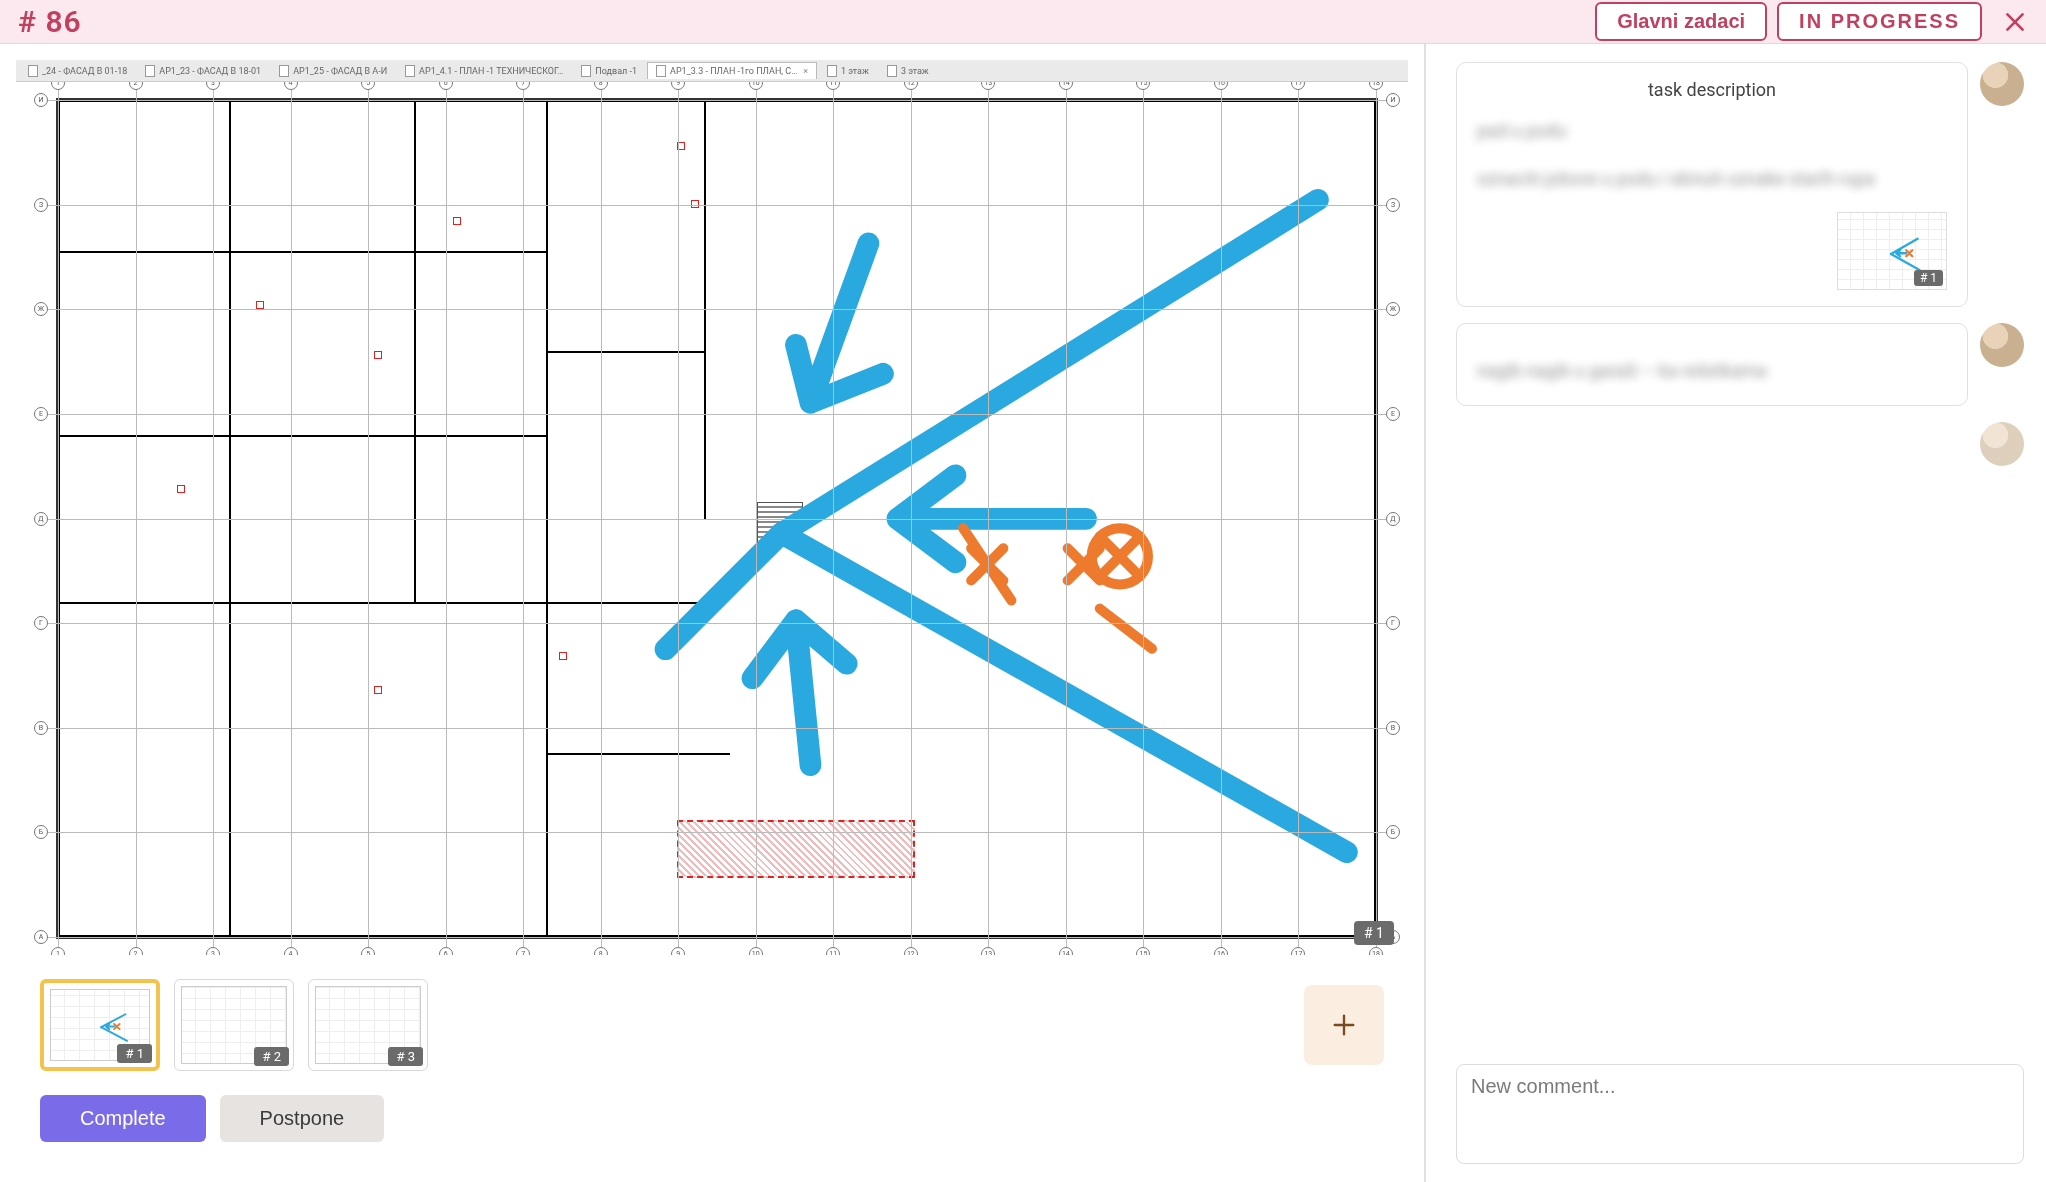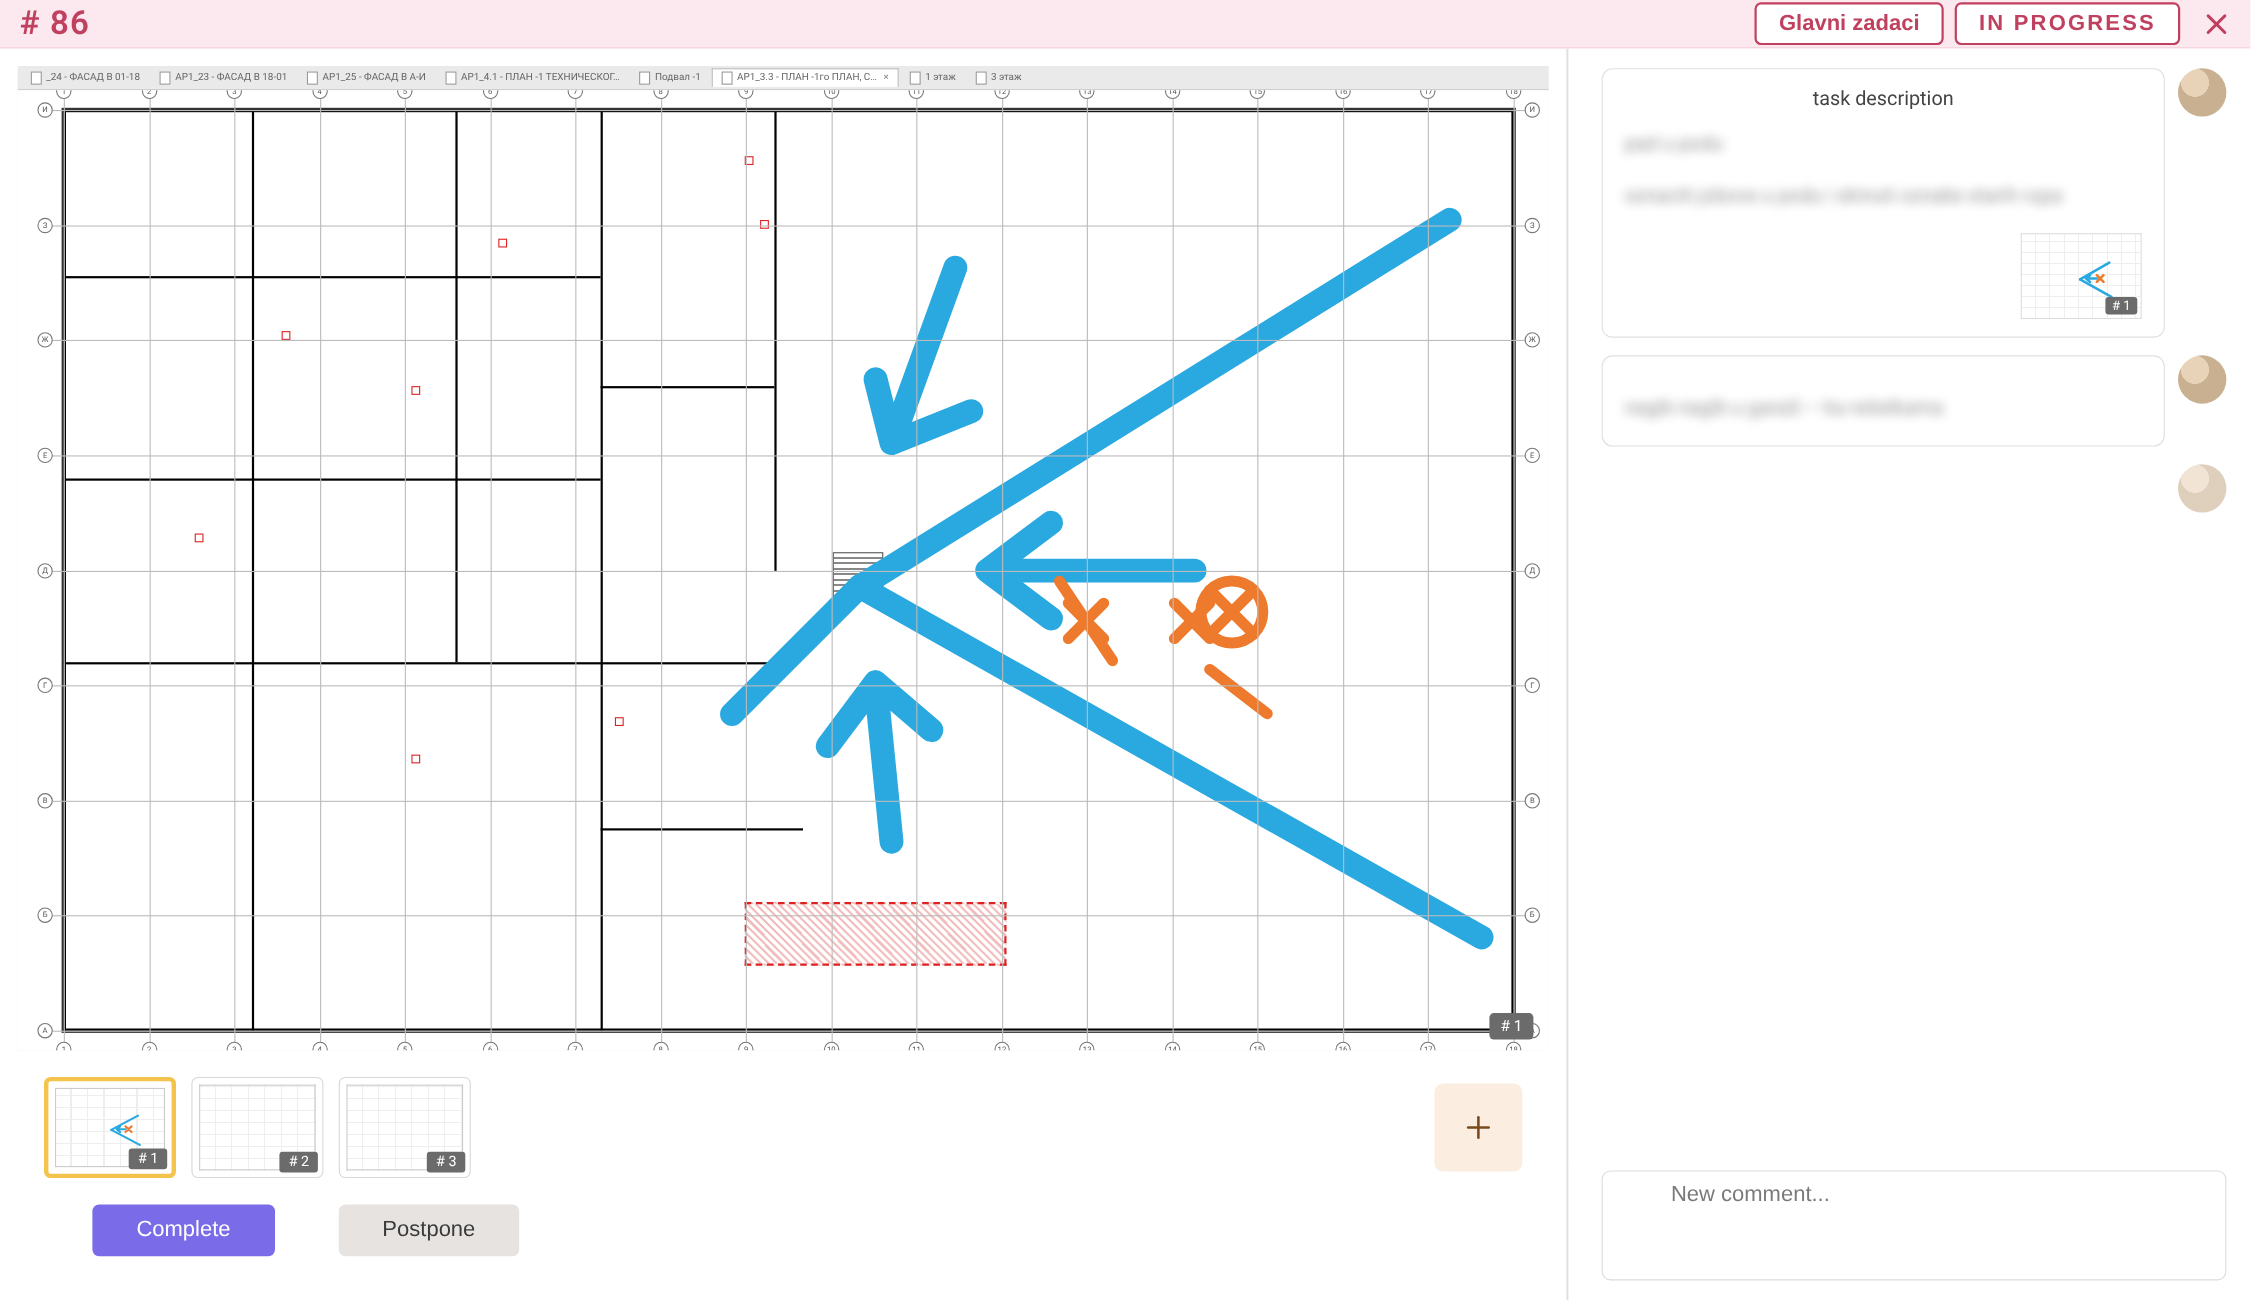--- a/index.html
+++ b/index.html
@@ -200,21 +200,20 @@
     display: flex;
     gap: 14px;
     padding: 10px 24px 24px 24px;
   }
   .btn {
     border: none;
     border-radius: 6px;
     padding: 12px 40px;
     font-size: 20px;
     cursor: pointer;
-    margin-left: 44px;
   }
   .btn-complete { background: #7a6be8; color: #fff; }
   .btn-postpone { background: #e7e3e1; color: #3a3a3a; }
 
   .right {
     width: 620px;
     display: flex;
     flex-direction: column;
     background: #fff;
   }
@@ -280,21 +279,20 @@
     min-height: 100px;
     display: flex;
     flex-direction: column;
   }
   .composer-box input {
     border: none;
     outline: none;
     font-size: 20px;
     color: #444;
     background: transparent;
-    margin-left: 48px;
   }
   .composer-box input::placeholder { color: #7a7a7a; }
   .composer-box .row2 {
     margin-top: auto;
     display: flex; justify-content: flex-end;
   }
   .btn-post {
     background: #d38417;
     color: #fff;
     border: none;

